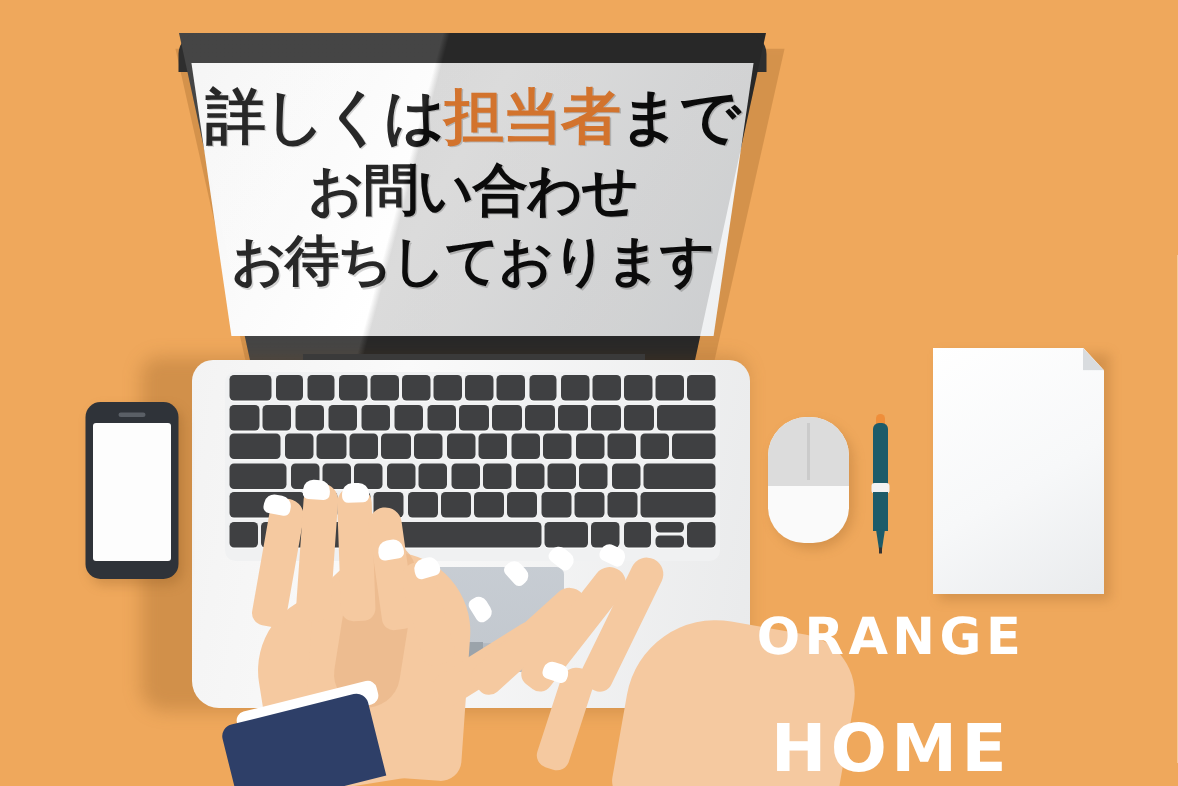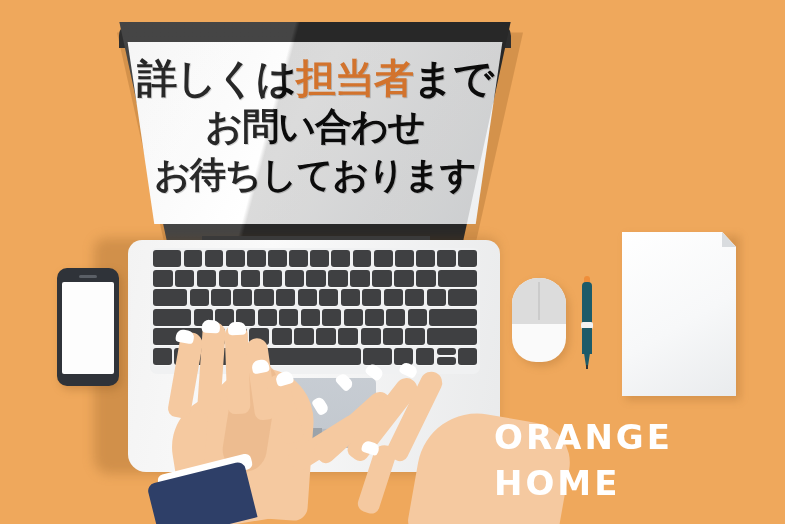--- a/index.html
+++ b/index.html
@@ -182,27 +182,27 @@
     clip-path:polygon(0 0,88% 0,100% 9%,100% 100%,0 100%);
   }
   .paper-fold{
     position:absolute;left:100px;top:0;width:14px;height:15px;
     background:#d9dcdf;
     -webkit-clip-path:polygon(0 0,100% 100%,0 100%);clip-path:polygon(0 0,100% 100%,0 100%);
   }
 
   
   #brand{
-    position:absolute;left:494px;top:414px;width:200px;
-    color:#ffffff;
+    position:absolute;left:494px;top:402px;width:200px;
+    text-align:center;color:#ffffff;
     font-family:"DejaVu Sans",sans-serif;font-weight:bold;
     letter-spacing:3px;line-height:46px;
   }
   .brand-l1{font-size:34px;}
-  .brand-l2{font-size:34px;}
+  .brand-l2{font-size:44px;margin-top:29px;}
 </style>
 </head>
 <body>
 
 <div id="stage">
 
   <div id="laptop">
 
     <div class="lid-shadow"></div>
     <div class="lid"></div>

